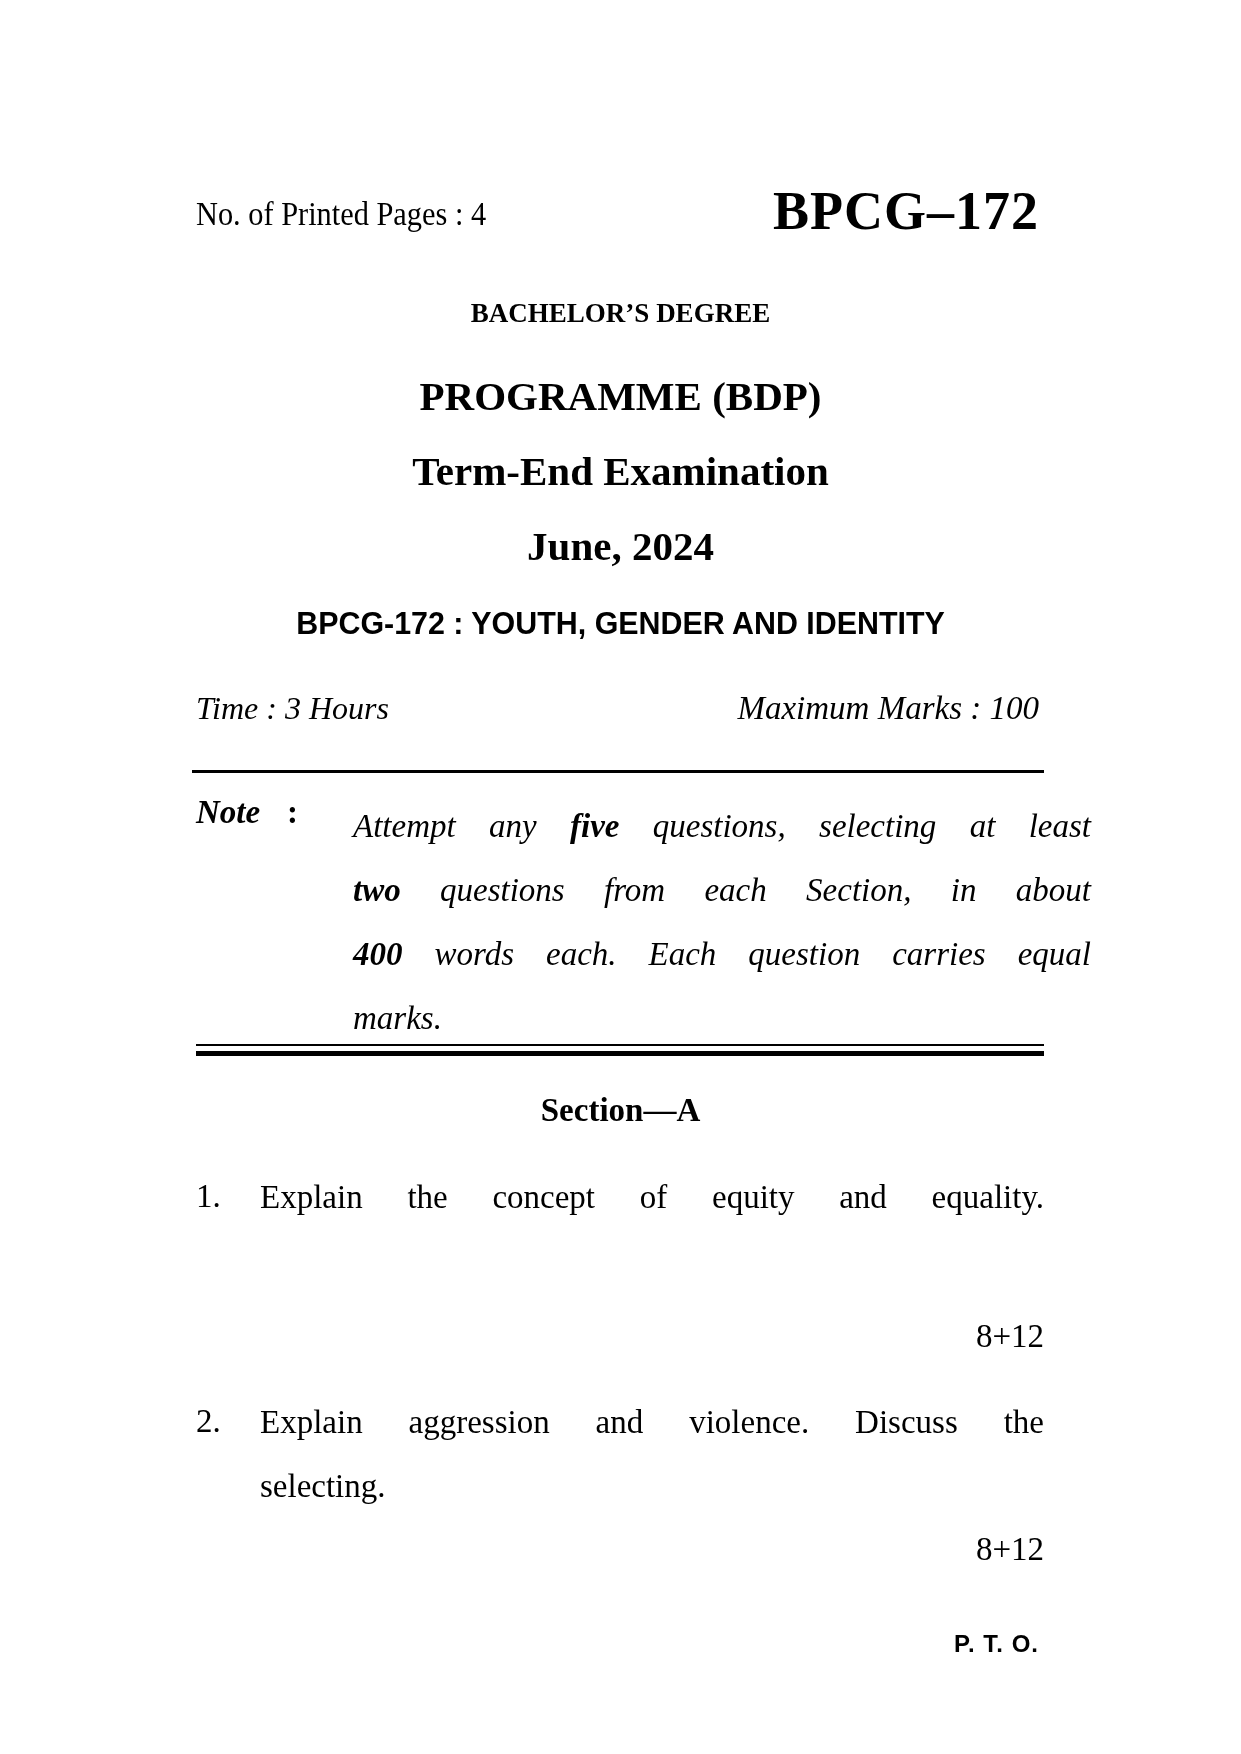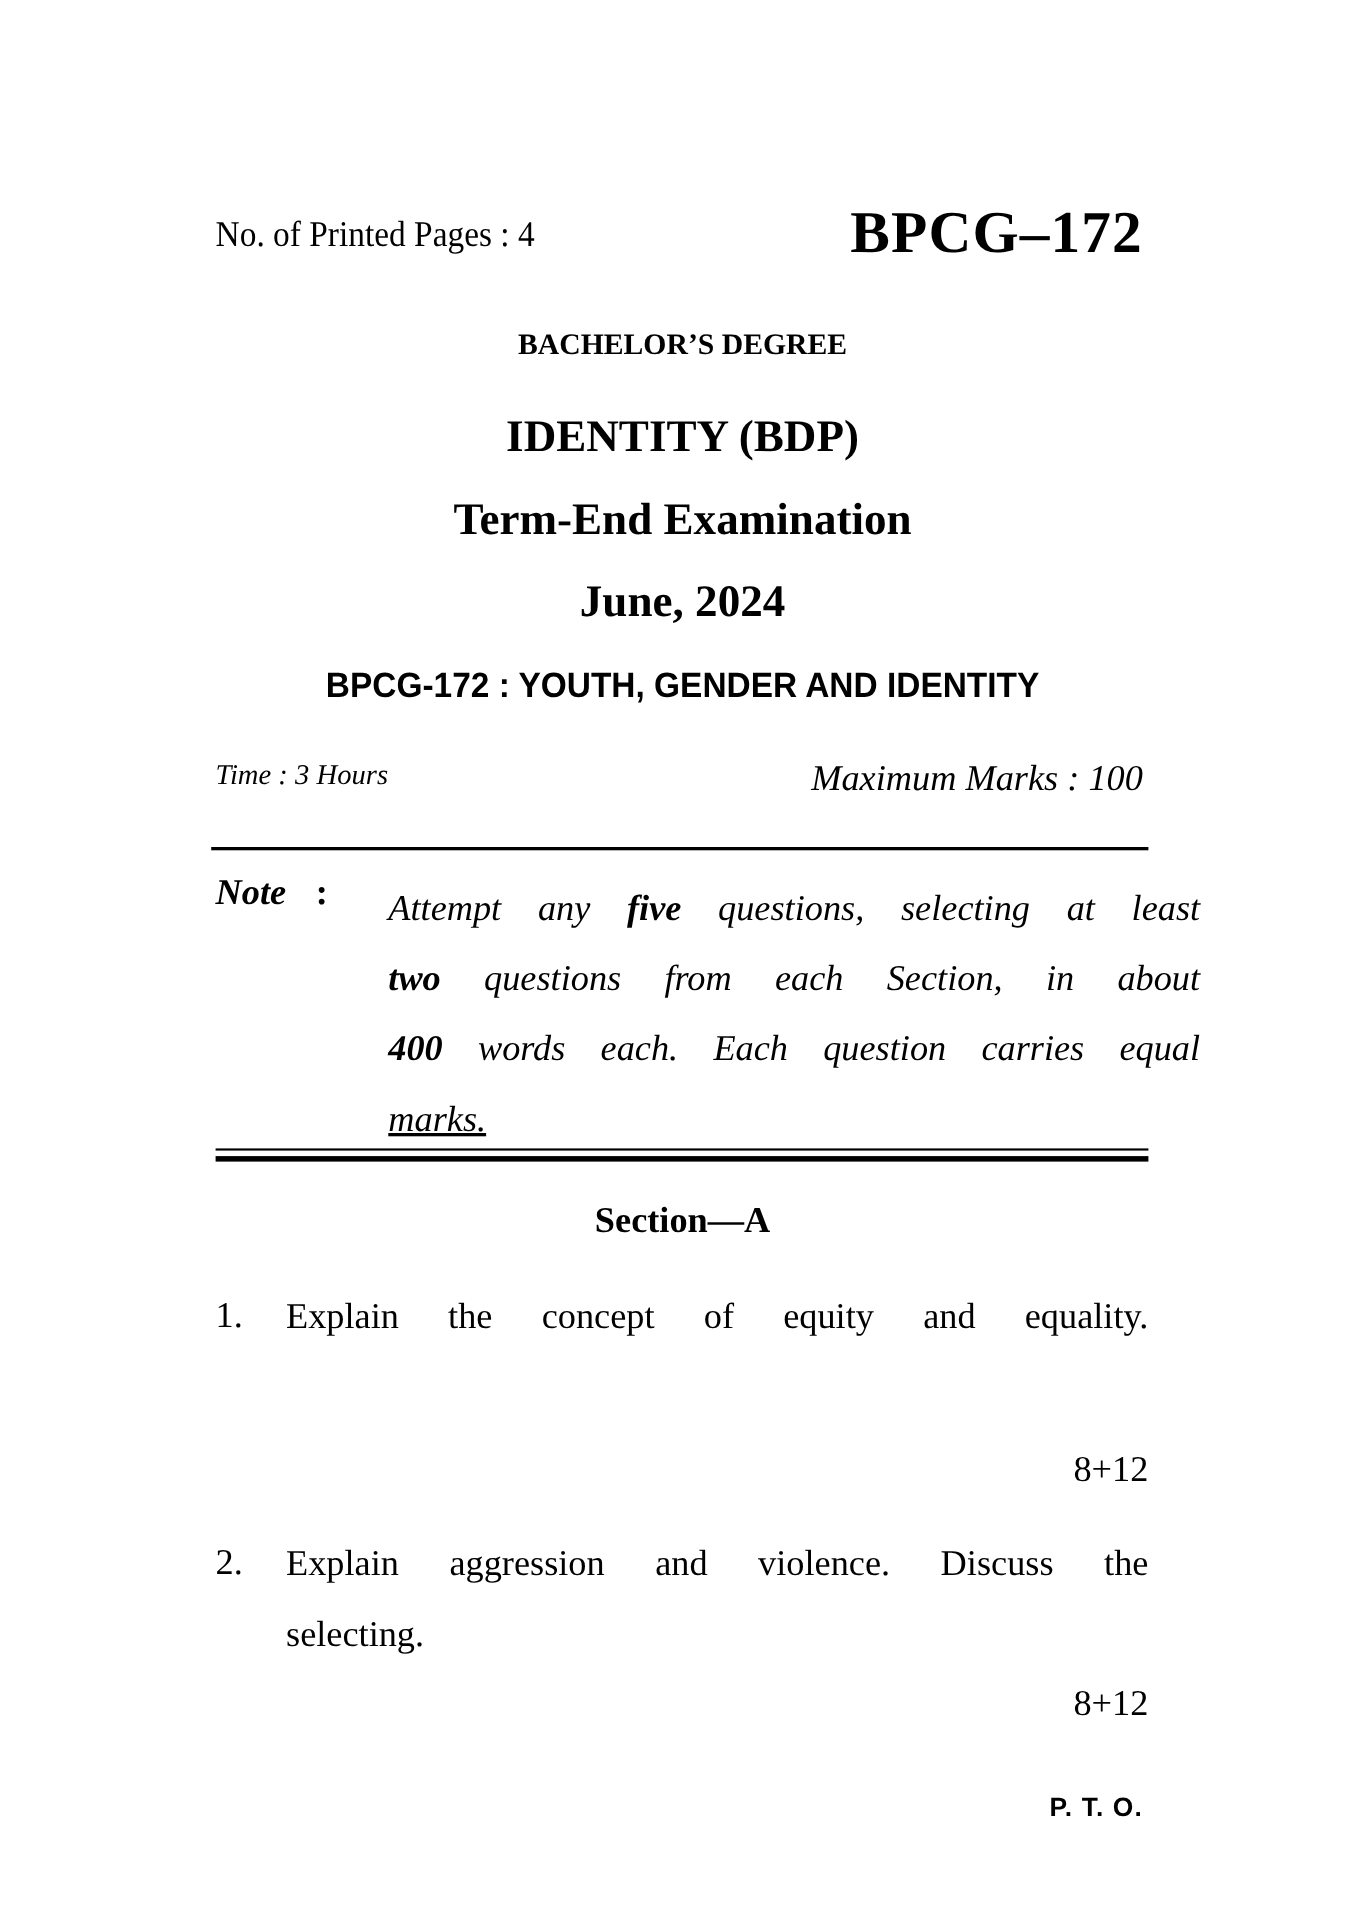--- a/index.html
+++ b/index.html
@@ -6,47 +6,47 @@
   body { width: 1241px; height: 1754px; position: relative; overflow: hidden; color: #000; font-family: "Liberation Serif", "DejaVu Serif", serif; }
   .abs { position: absolute; }
   .printed-pages { left: 196px; top: 196px; font-size: 33px; transform: scaleX(0.92); transform-origin: left top; }
   .code-top { right: 202px; top: 180px; font-size: 54px; font-weight: bold; letter-spacing: 1px; }
   .center { left: 0; width: 1241px; text-align: center; font-weight: bold; }
   .t1 { top: 298px; font-size: 27px; }
   .t2 { top: 372px; font-size: 41px; }
   .t3 { top: 447px; font-size: 41px; }
   .t4 { top: 522px; font-size: 41px; }
   .course { top: 605px; font-family: "Liberation Sans", "DejaVu Sans", sans-serif; font-size: 32px; transform: scaleX(0.95); }
-  .time { left: 196px; top: 690px; font-size: 26px; font-style: italic; }
+  .time { left: 196px; top: 690px; font-size: 32px; font-style: italic; }
   .marks { right: 202px; top: 690px; font-size: 33px; font-style: italic; }
   .rule1 { left: 192px; width: 852px; top: 770px; height: 3px; background: #000; }
   .note-label { left: 196px; top: 794px; font-size: 33px; font-style: italic; font-weight: bold; text-align: center; }
   .note-colon { left: 287px; top: 794px; font-size: 33px; font-weight: bold; }
   .note-body { left: 306px; width: 738px; top: 794px; font-size: 33px; font-style: italic; line-height: 64px; text-align: justify; margin-left: 47px; }
   .note-body b { font-weight: bold; }
   .note-line { display: block; text-align: justify; text-align-last: justify; }
-  .note-line.last { text-align-last: left; text-decoration: underline; }
+  .note-line.last { text-align-last: left; }
   .rule2 { left: 196px; width: 848px; top: 1044px; height: 2px; background: #000; }
   .rule3 { left: 196px; width: 848px; top: 1051px; height: 5px; background: #000; }
   .section { top: 1092px; font-size: 33px; }
   .qnum { left: 196px; font-size: 33px; }
   .qtext { left: 260px; width: 784px; font-size: 33px; line-height: 64px; }
   .qline { display: block; text-align: justify; text-align-last: justify; white-space: nowrap; }
   .qline.left { text-align-last: left; }
   .qmarks { right: 197px; font-size: 33px; }
   .pto { right: 202px; top: 1630px; font-family: "Liberation Sans", "DejaVu Sans", sans-serif; font-weight: bold; font-size: 24px; letter-spacing: 1px; }
 </style>
 </head>
 <body>
 
 <div class="abs printed-pages">No. of Printed Pages : 4</div>
 <div class="abs code-top">BPCG–172</div>
 
 <div class="abs center t1">BACHELOR’S DEGREE</div>
-<div class="abs center t2">IDENTITY (BDP)</div>
+<div class="abs center t2">PROGRAMME (BDP)</div>
 <div class="abs center t3">Term-End Examination</div>
 <div class="abs center t4">June, 2024</div>
 <div class="abs center course">BPCG-172 : YOUTH, GENDER AND IDENTITY</div>
 
 <div class="abs time">Time : 3 Hours</div>
 <div class="abs marks">Maximum Marks : 100</div>
 
 <div class="abs rule1"></div>
 
 <div class="abs note-label">Note</div>

